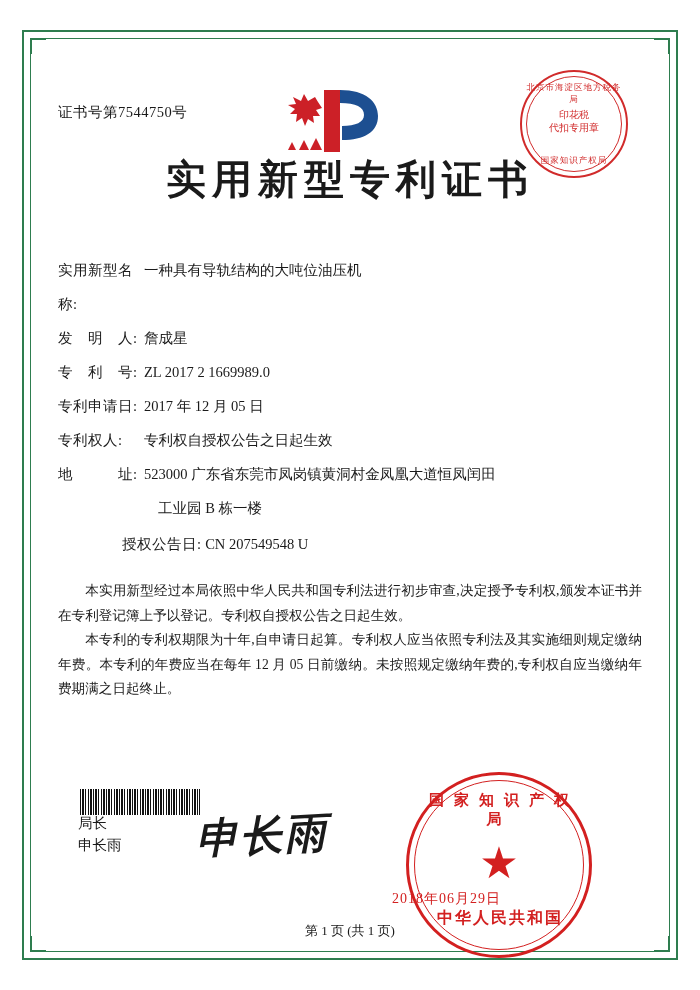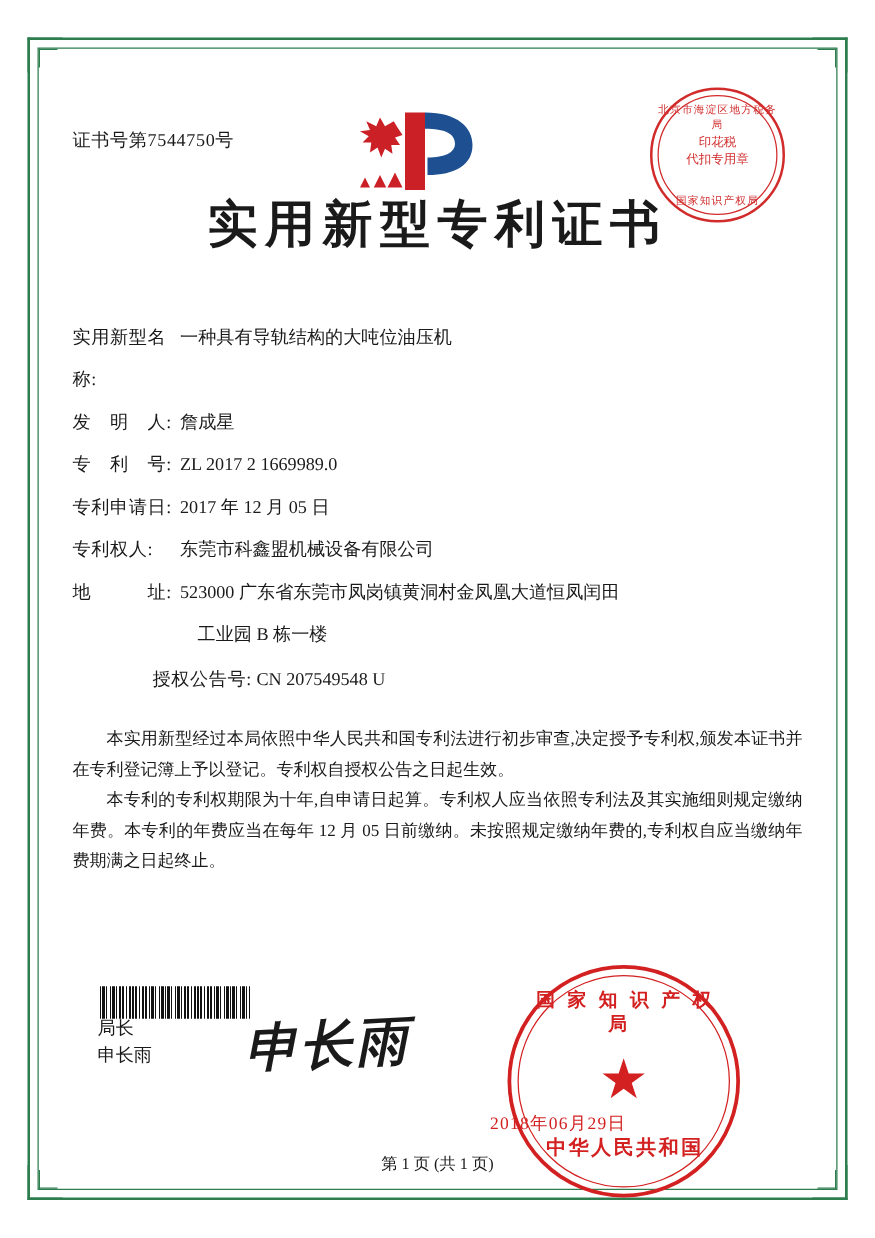--- a/index.html
+++ b/index.html
@@ -303,32 +303,32 @@
         <div class="val">ZL 2017 2 1669989.0</div>
       </div>
 
       <div class="row">
         <div class="lab">专利申请日:</div>
         <div class="val">2017 年 12 月 05 日</div>
       </div>
 
       <div class="row">
         <div class="lab">专利权人:</div>
-        <div class="val">东莞市科鑫盟机械设备有限公司</div>
+        <div class="val">专利权自授权公告之日起生效</div>
       </div>
 
       <div class="row">
         <div class="lab">地　　　址:</div>
         <div class="val">523000  广东省东莞市凤岗镇黄洞村金凤凰大道恒凤闰田</div>
       </div>
       <div class="sub-line">工业园 B 栋一楼</div>
 
       <div class="grant-row">
         <div class="g2">
-          <span class="glab">授权公告号:</span>
+          <span class="glab">授权公告日:</span>
           <span>CN 207549548 U</span>
         </div>
       </div>
 
     </div>
 
     <div class="paras">
       <p>本实用新型经过本局依照中华人民共和国专利法进行初步审查,决定授予专利权,颁发本证书并在专利登记簿上予以登记。专利权自授权公告之日起生效。</p>
       <p>本专利的专利权期限为十年,自申请日起算。专利权人应当依照专利法及其实施细则规定缴纳年费。本专利的年费应当在每年 12 月 05 日前缴纳。未按照规定缴纳年费的,专利权自应当缴纳年费期满之日起终止。</p>
     </div>

